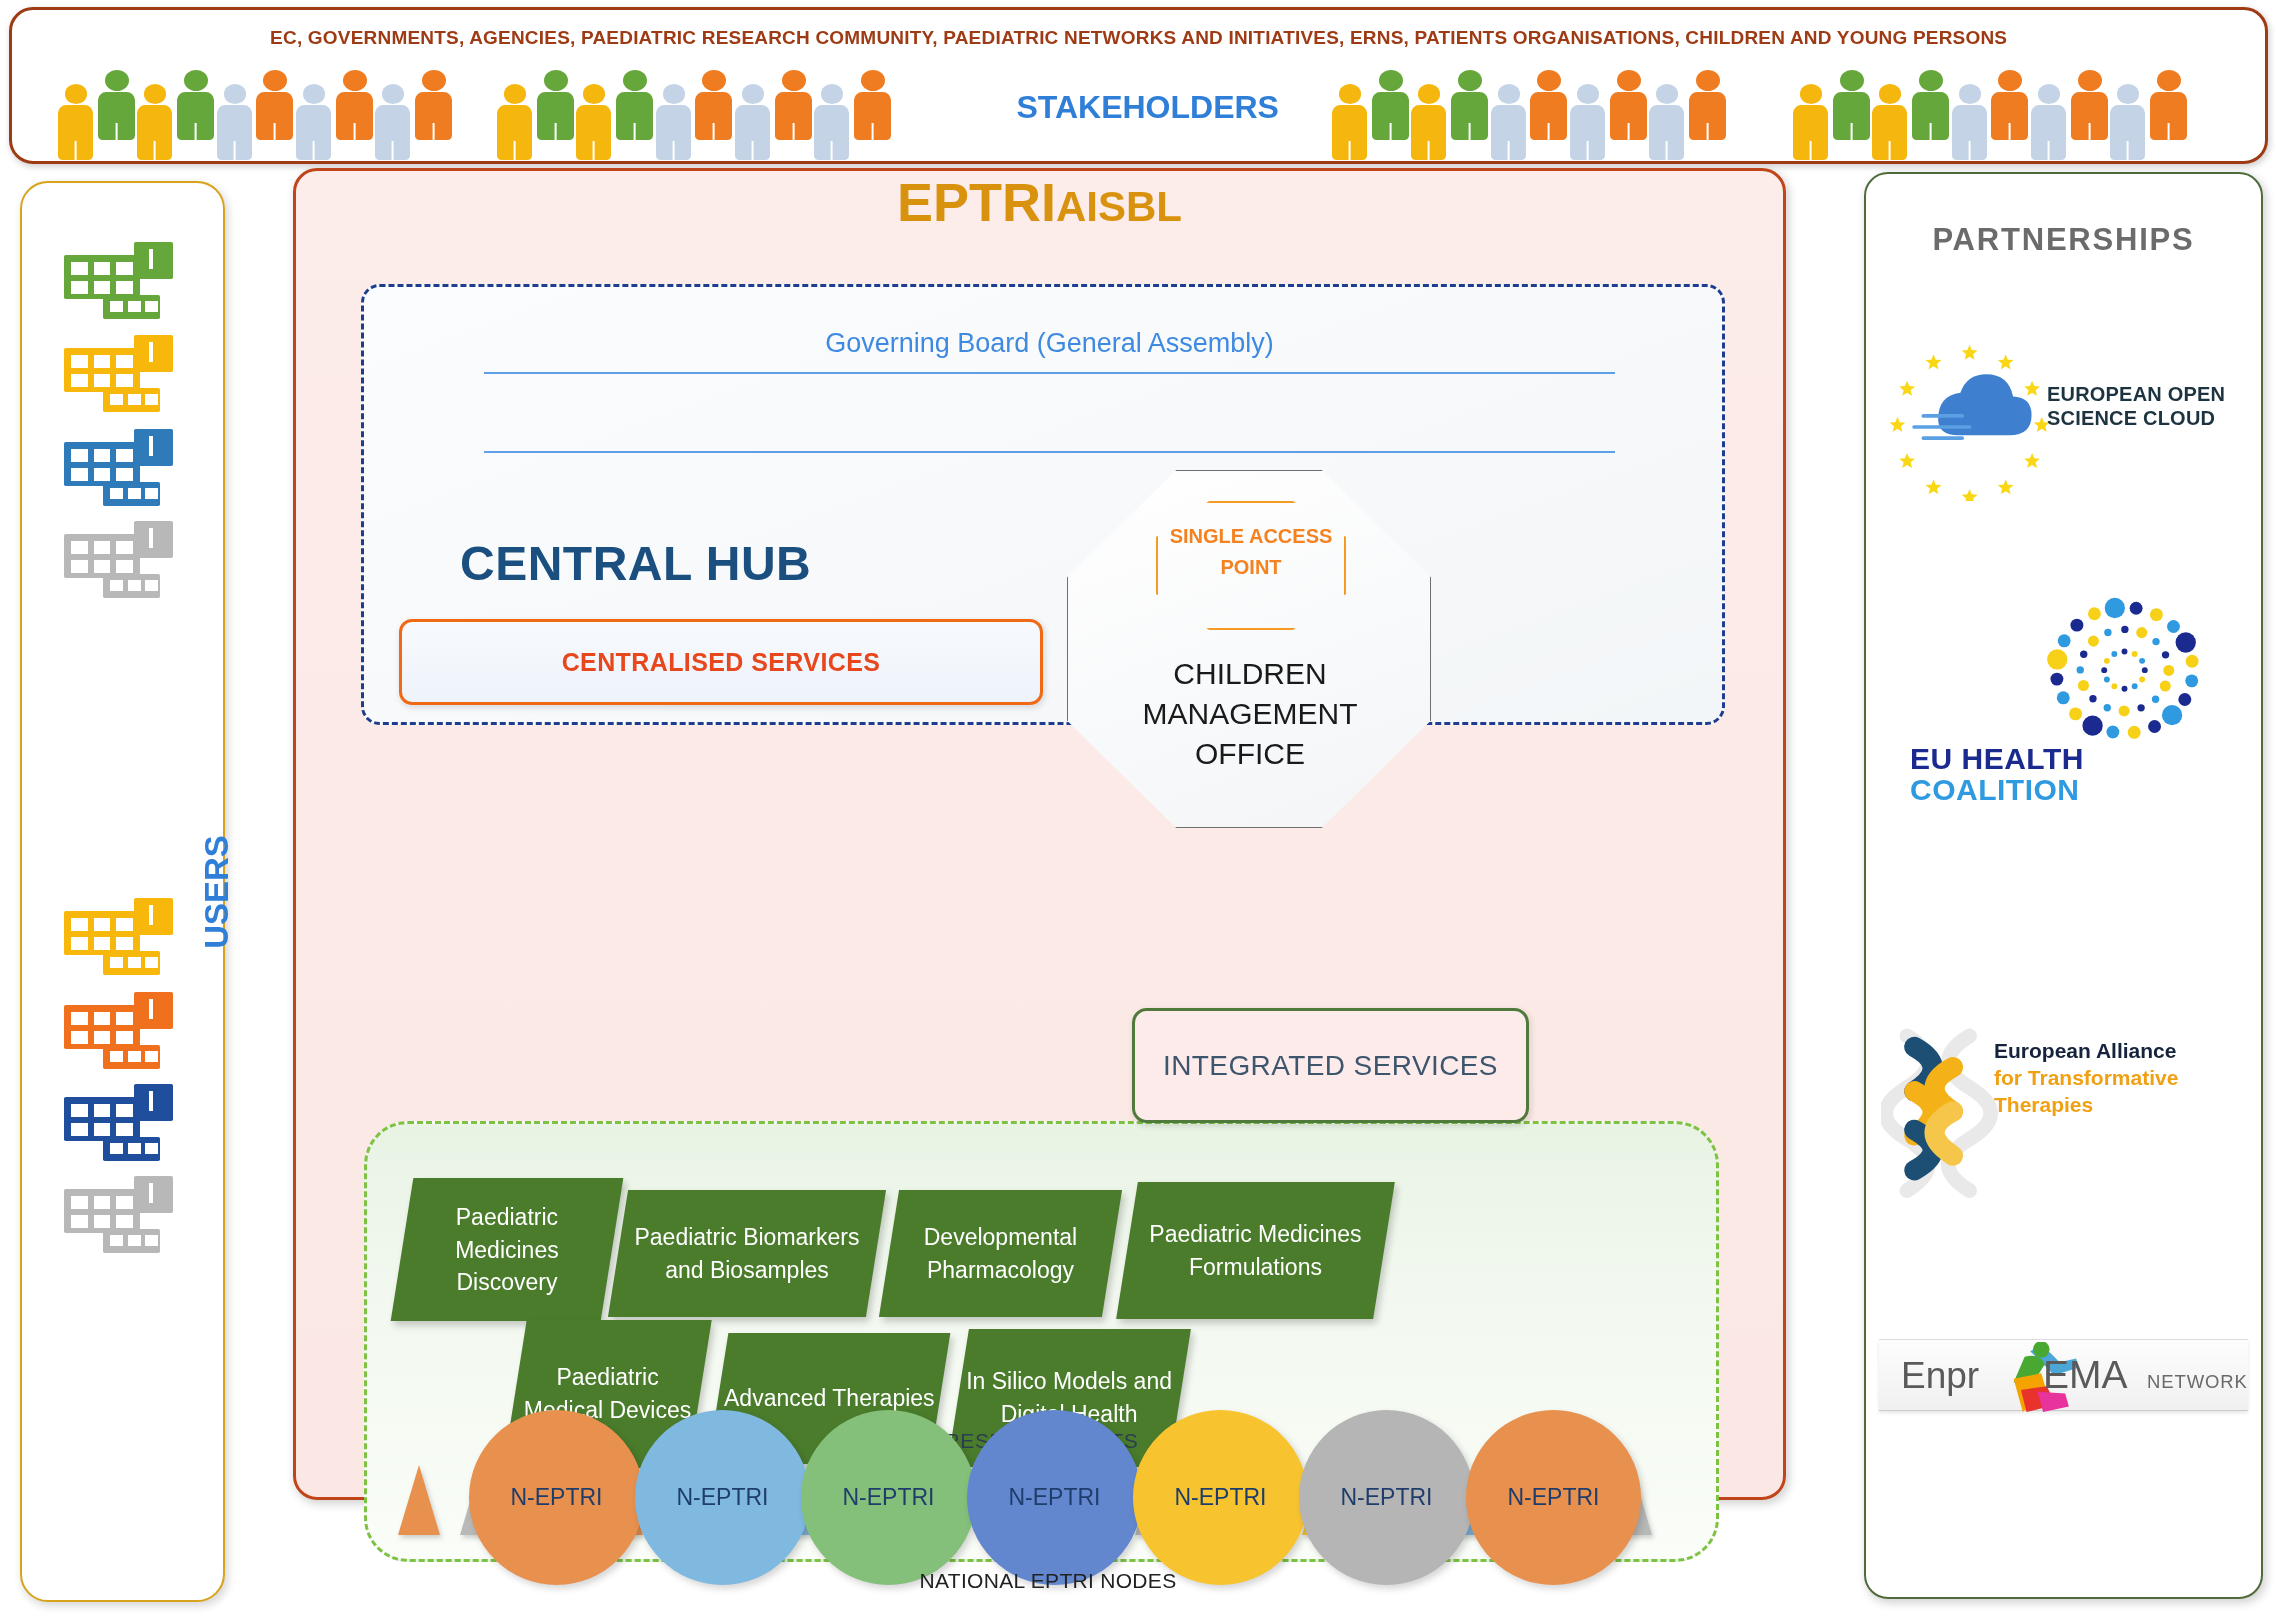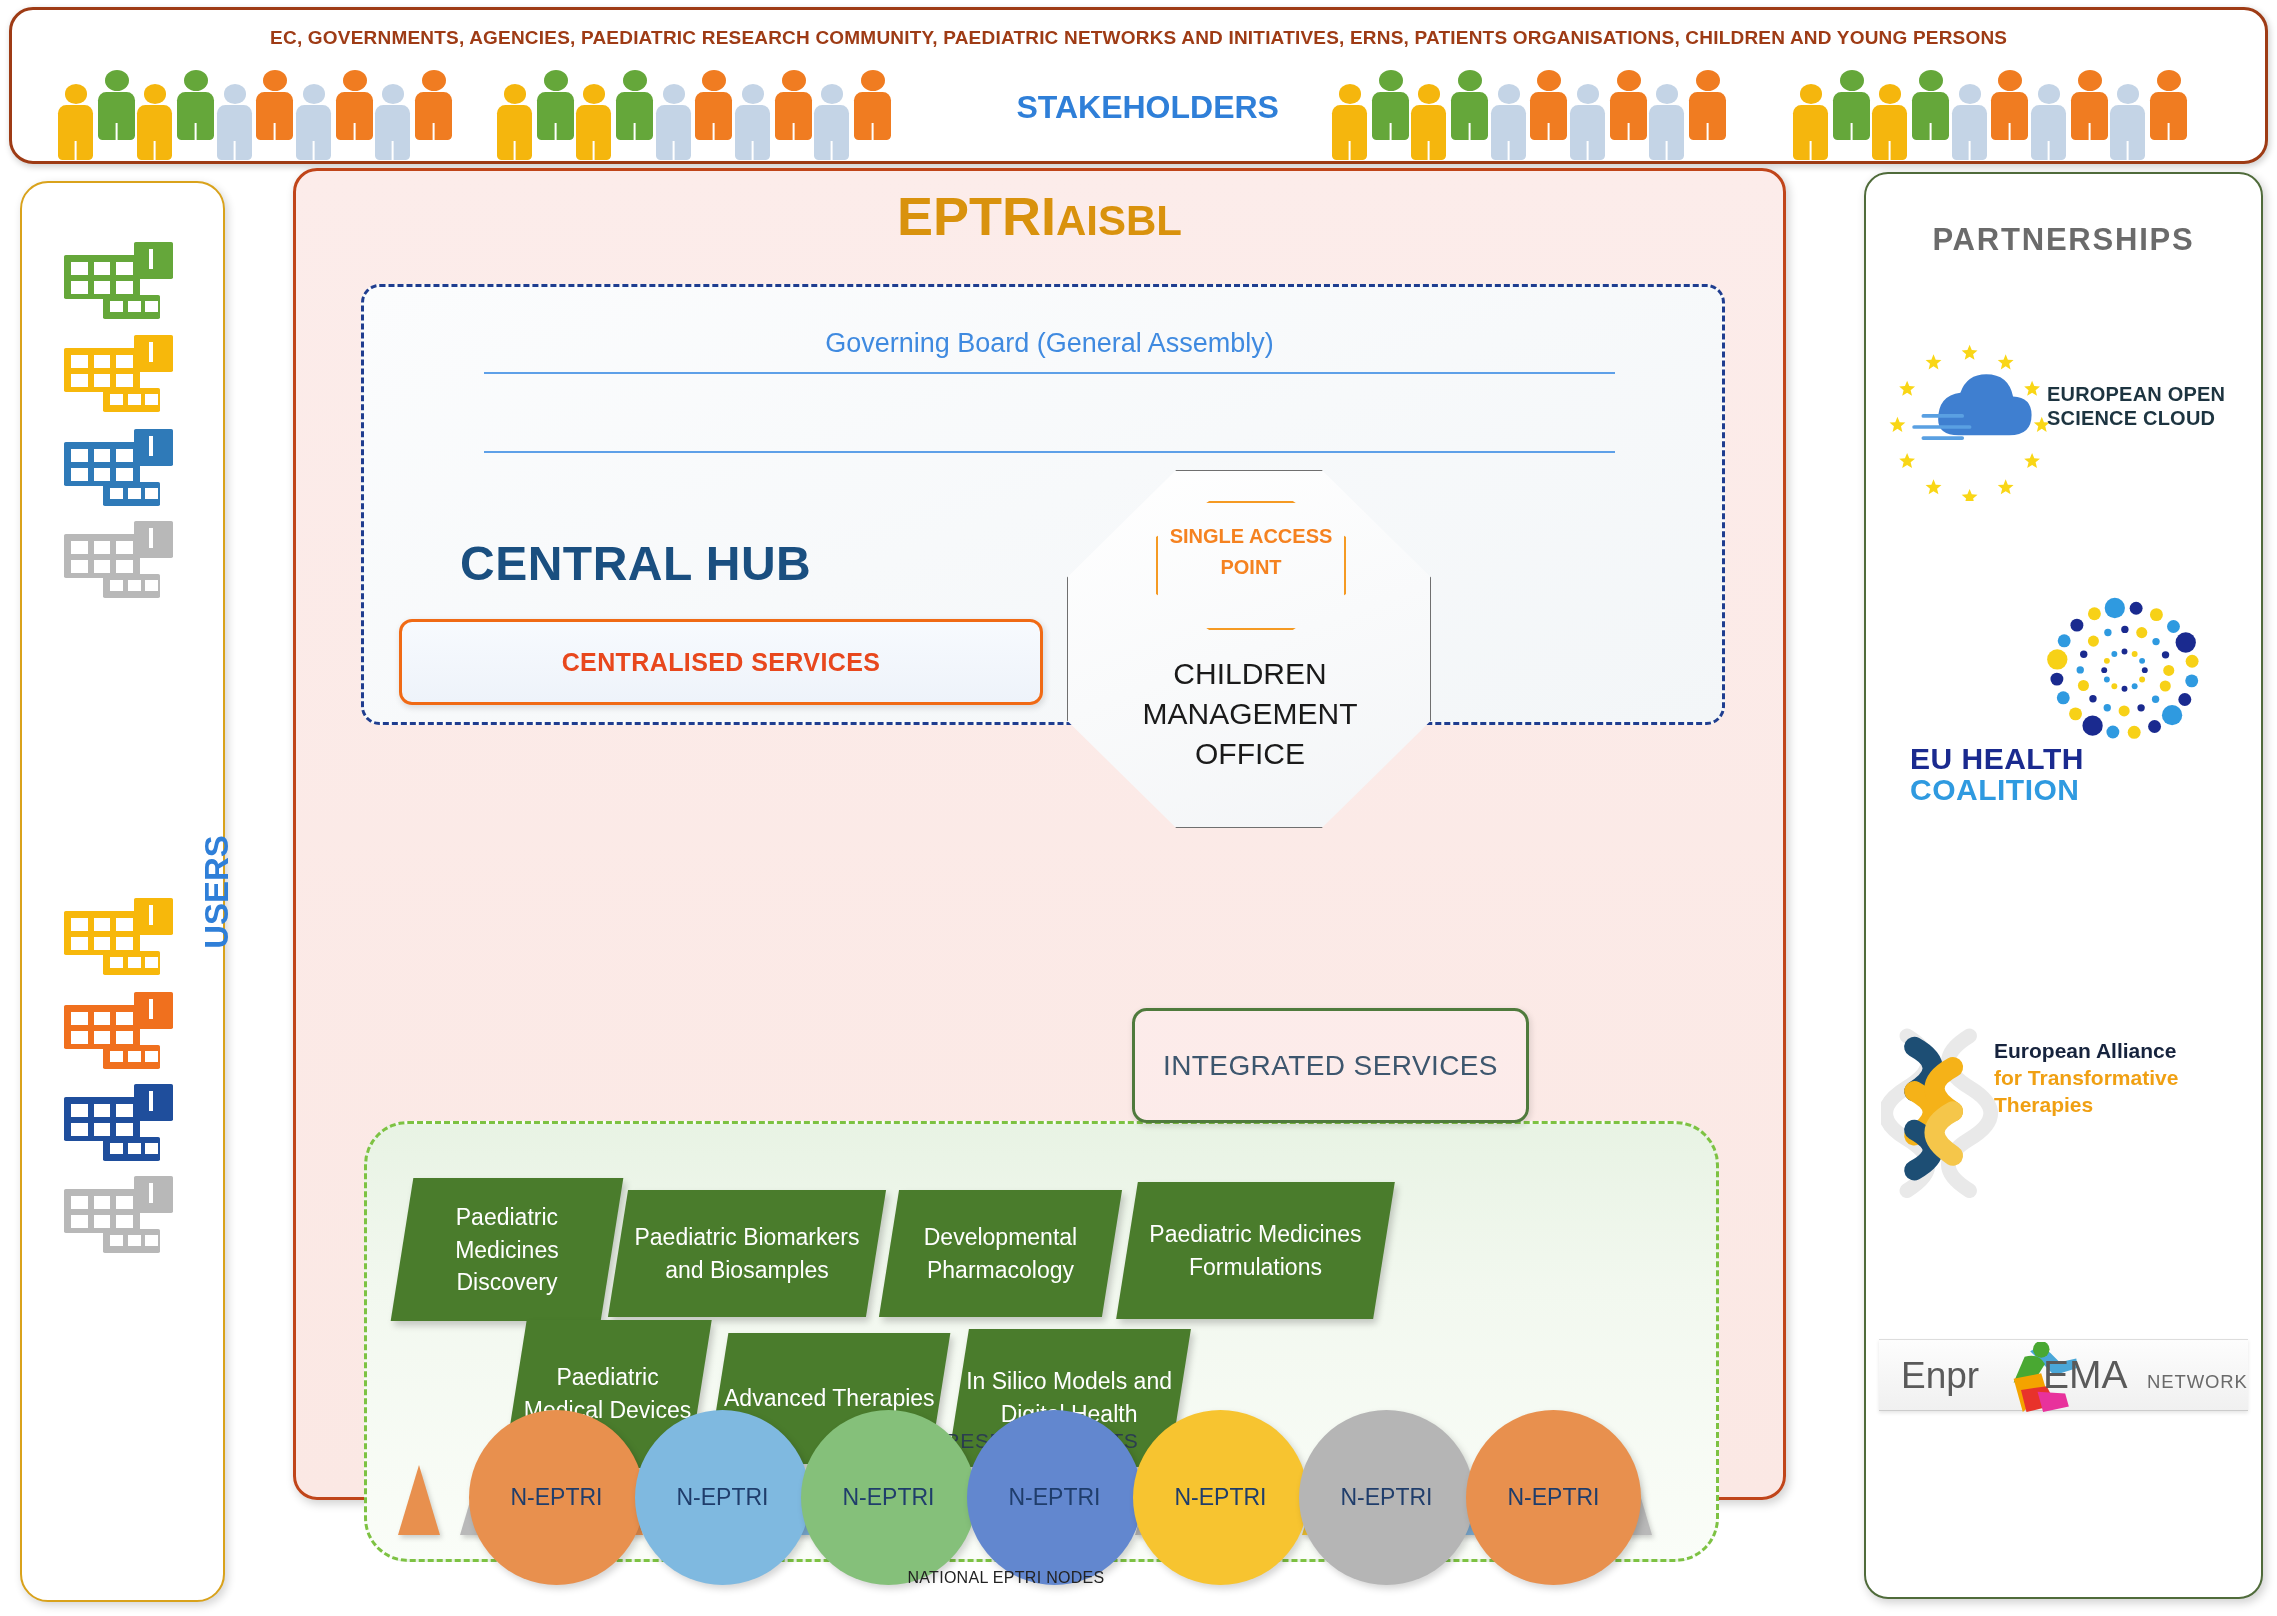--- a/index.html
+++ b/index.html
@@ -59,21 +59,21 @@
   .win { position:absolute; background:#fff; }
 
   
   .eptri-panel {
     position: absolute; left: 293px; top: 168px; width: 1493px; height: 1332px;
     border: 3.7px solid #c0451a; border-radius: 24px;
     background: linear-gradient(180deg,#fcecea 0%,#fbe8e4 100%);
     box-shadow: 2.8px 3.7px 9.2px rgba(0,0,0,.18);
   }
   .eptri-title {
-    position: absolute; left: 0; top: 18px; width: 100%; text-align: center;
+    position: absolute; left: 0; top: 4px; width: 100%; text-align: center;
     font-size: 54px; font-weight: bold; color: #d9920d; line-height: 1;
   }
   .eptri-title .sub { font-size: 42px; font-weight: bold; }
 
   .central-hub-box {
     position: absolute; left: 65px; top: 113px; width: 1364px; height: 441px;
     border: 3.7px dashed #1f3d8f; border-radius: 18.5px;
     background: linear-gradient(160deg,#fbfcfd 0%,#f3f6f8 100%);
   }
   .board-line {
@@ -145,22 +145,22 @@
     font-size: 21px; color: #2c3e50; letter-spacing: 0.6px;
   }
   .tri { position: absolute; width: 0; height: 0; filter: drop-shadow(2.8px 3.7px 2.8px rgba(0,0,0,.18)); }
 
   .node-circle {
     position: absolute; border-radius: 50%; display: flex; align-items: center;
     justify-content: center; font-size: 23px; color: #1f3d6b;
     box-shadow: 2.8px 3.7px 7.4px rgba(0,0,0,.17);
   }
   .nodes-label {
-    position: absolute; left: 757px; top: 1569px; width: 498px; text-align: center;
-    font-size: 16px; color: #222; letter-spacing: 0.3px;
+    position: absolute; left: 799px; top: 1569px; width: 498px; text-align: center;
+    font-size: 21px; color: #222; letter-spacing: 0.3px;
   }
 
   
   .partnerships-panel {
     position: absolute; left: 1864px; top: 172px; width: 399px; height: 1427px;
     border: 2.8px solid #4f6b3a; border-radius: 24px; background: #ffffff;
     box-shadow: 2.8px 3.7px 9.2px rgba(0,0,0,.18);
   }
   .partnerships-title {
     position: absolute; left: 0; top: 48px; width: 100%; text-align: center;

